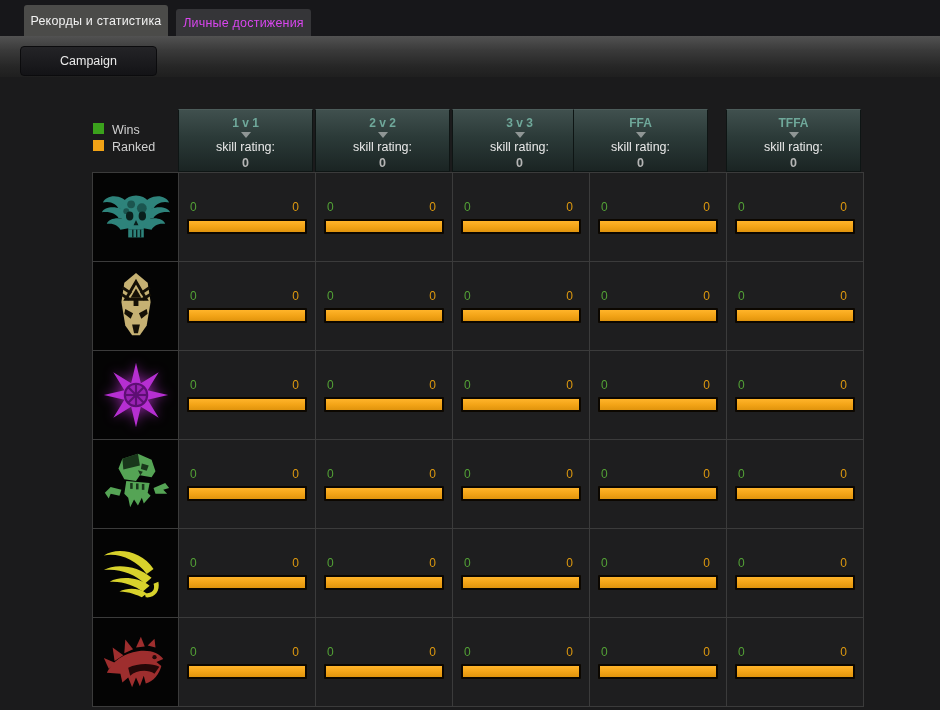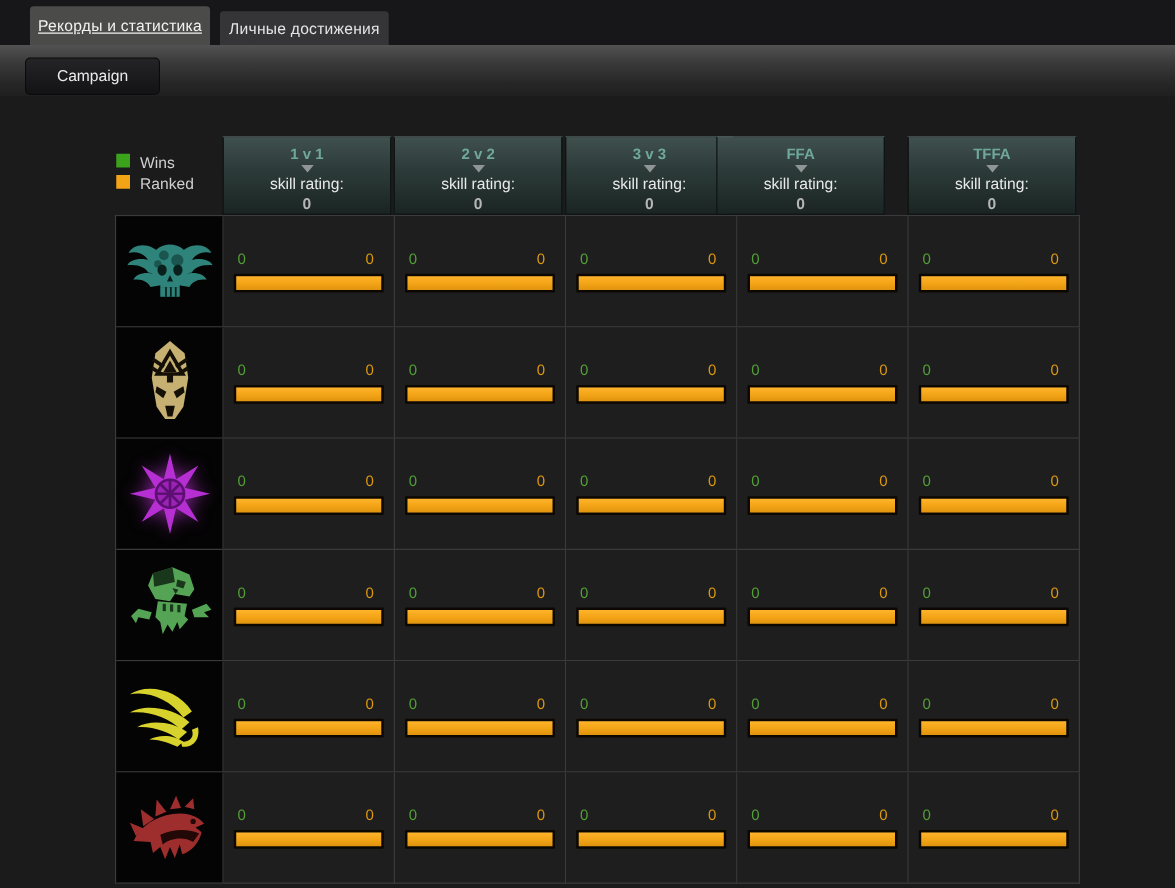--- a/index.html
+++ b/index.html
@@ -6,31 +6,31 @@
   body{
     width:940px;height:710px;position:relative;overflow:hidden;
     background:#1b1b1c;
     font-family:"Liberation Sans", sans-serif;
     -webkit-font-smoothing:antialiased;
   }
   
   .top-strip{position:absolute;top:0;left:0;right:0;height:36px;background:#17171a;}
   .top-tab{position:absolute;bottom:0;display:flex;align-items:center;justify-content:center;
     font-size:12.5px;letter-spacing:.2px;border-radius:3px 3px 0 0;cursor:default;}
-  .top-tab.active{left:24px;width:144px;height:31px;background:#4b4b49;color:#f2f2f2;text-decoration:underline;}
-  .top-tab.inactive{left:176px;width:135px;height:27px;background:#353538;color:#e5e5e5;}
+  .top-tab.active{left:24px;width:144px;height:31px;background:#4b4b49;color:#f2f2f2;}
+  .top-tab.inactive{left:176px;width:135px;height:27px;background:#353538;color:#d946ef;}
   
   .band{position:absolute;top:36px;left:0;right:0;height:41px;
     background:linear-gradient(180deg,#525252 0%,#3a3a3a 35%,#262626 75%,#1f1f1f 100%);}
   .sub-tab{position:absolute;top:10px;height:30px;box-sizing:border-box;
     display:flex;align-items:center;justify-content:center;font-size:12.5px;border-radius:4px;}
   .sub-plain{background:linear-gradient(180deg,#242427,#131316);border:1px solid #0b0b0d;color:#eaeaea;}
   .sub-selected{background:linear-gradient(180deg,#151c21,#0b1013);border:1px solid #9cbecb;
     box-shadow:0 0 5px rgba(150,190,205,.35);color:#9f9f9f;}
-  .sub-campaign{left:20px;width:108px;text-align:center;}
+  .sub-campaign{left:20px;width:137px;text-align:center;}
   .sub-ranked{left:158px;width:137px;}
   .sub-last{left:296px;width:133px;}
   
   .legend{position:absolute;left:93px;top:123px;}
   .legend-row{display:flex;align-items:flex-start;height:17px;}
   .sq{width:11px;height:11px;margin-right:8px;}
   .sq-wins{background:#3ba21c;}
   .sq-losses{background:#f2a316;}
   .legend-label{font-size:12.5px;color:#cfcfcf;}
   

